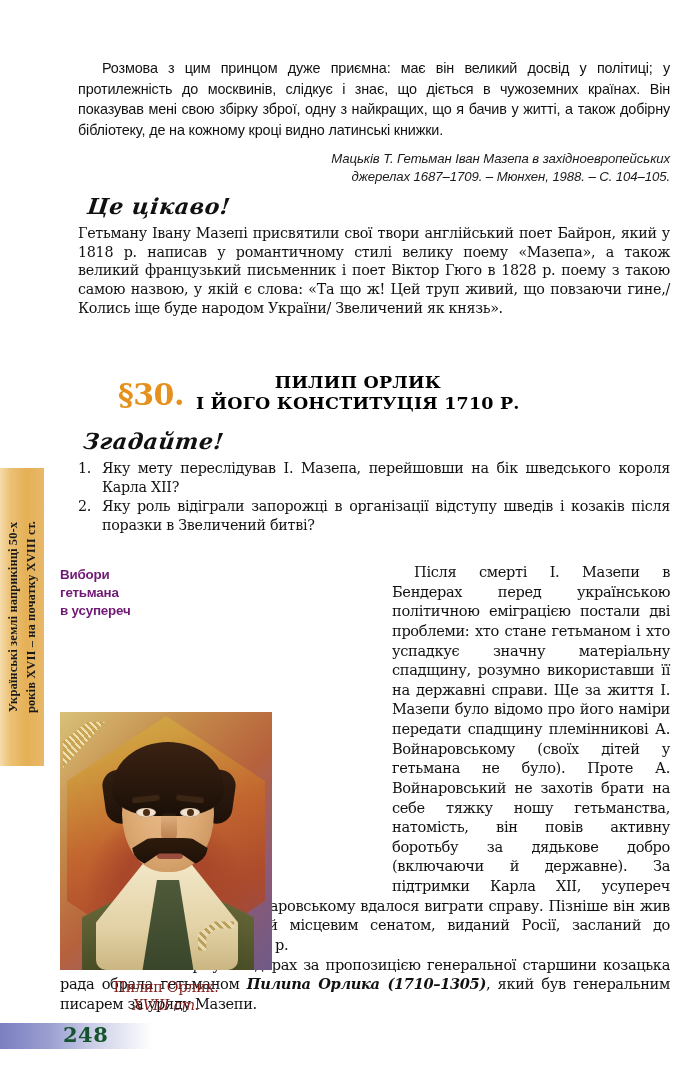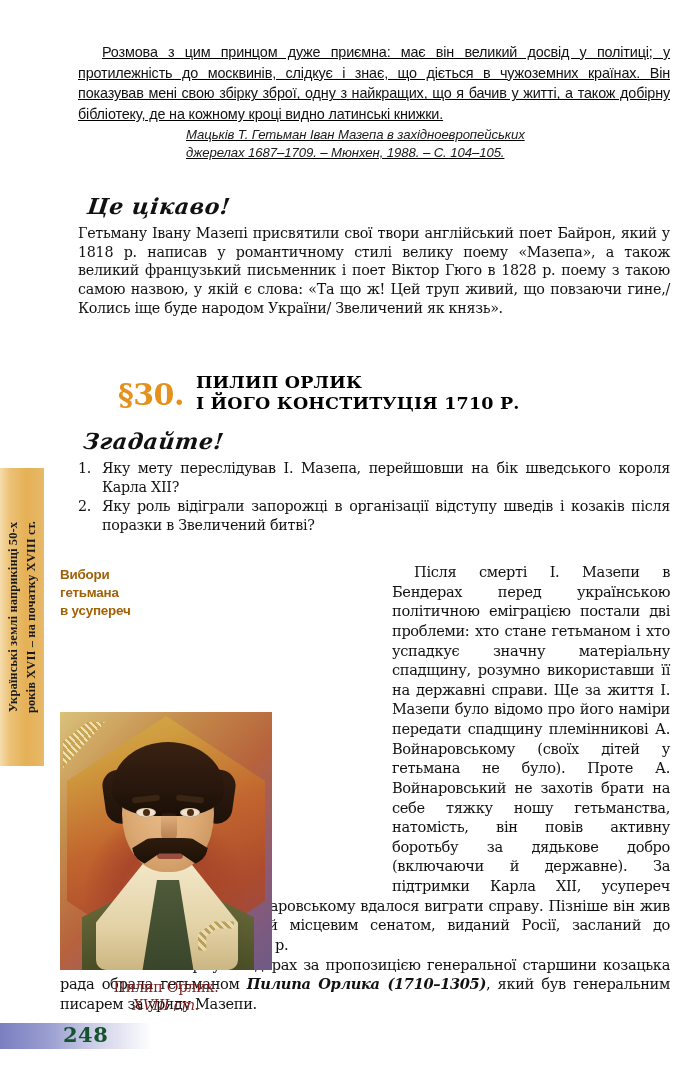--- a/index.html
+++ b/index.html
@@ -50,40 +50,39 @@
     line-height: 1.45;
     color: #1a1a1a;
     letter-spacing: 0.1px;
   }
   .side-tab-inner span { display: block; }
 
   
   .quote-block {
     position: absolute;
     left: 78px;
-    top: 42px;
+    top: 58px;
     width: 592px;
-    text-decoration: underline;
   }
   .quote-text {
     font-family: "Liberation Sans", sans-serif;
     font-size: 14.4px;
     line-height: 1.44;
     text-align: justify;
     text-indent: 24px;
     color: #111;
     letter-spacing: -0.15px;
   }
   .quote-source {
-    margin-top: 1px;
+    margin-top: 9px;
     font-family: "Liberation Sans", sans-serif;
     font-style: italic;
     font-size: 13.2px;
     line-height: 1.36;
-    text-align: left;
+    text-align: right;
     padding-left: 108px;
     color: #1a1a1a;
     letter-spacing: -0.1px;
   }
 
   
   .script-heading {
     font-family: "DejaVu Serif", serif;
     font-style: italic;
     font-weight: bold;
@@ -135,20 +134,21 @@
   }
   .section-title {
     margin-left: 12px;
     font-family: "DejaVu Serif", serif;
     font-weight: bold;
     font-size: 17.5px;
     line-height: 1.22;
     color: #000;
     letter-spacing: 0.2px;
     text-transform: uppercase;
+    text-align: center;
   }
   .section-title span { display: block; }
 
   
   .recall-block {
     position: absolute;
     left: 78px;
     top: 428px;
     width: 592px;
   }
@@ -178,21 +178,21 @@
   
   .marginal-head {
     position: absolute;
     left: 60px;
     top: 566px;
     width: 98px;
     font-family: "Liberation Sans", sans-serif;
     font-weight: bold;
     font-size: 13.4px;
     line-height: 1.33;
-    color: #a16207;
+    color: #701a75;
     letter-spacing: -0.2px;
   }
   .marginal-head span { display: block; }
 
   .body-wrap {
     position: absolute;
     left: 60px;
     top: 562px;
     width: 610px;
     font-family: "DejaVu Serif", serif;

